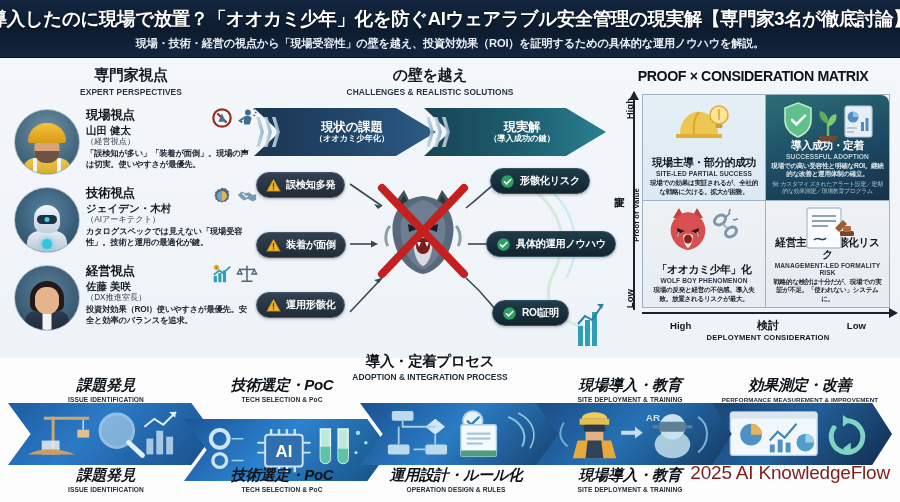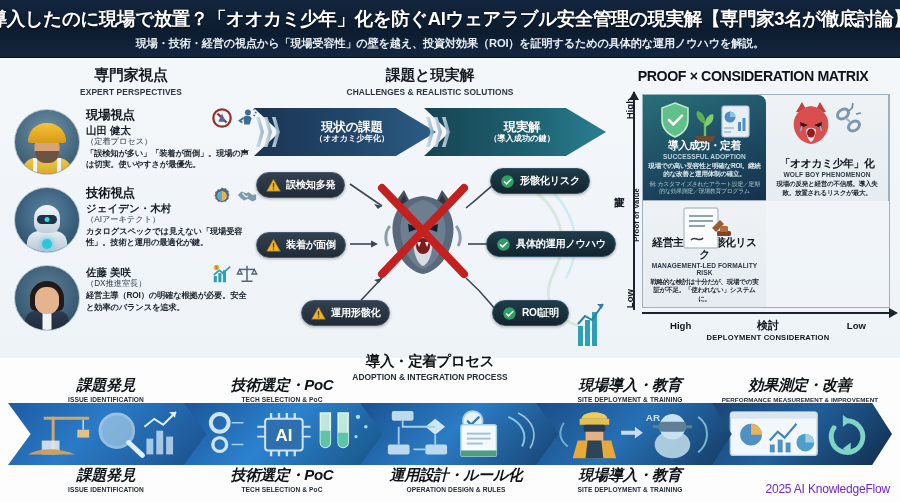--- a/index.html
+++ b/index.html
@@ -164,34 +164,34 @@
   .proc-head .en { font-size: 8.4px; font-weight: bold; color: #222c38; margin-top: 1px; }
 
   .proc-band { position: absolute; left: 8px; top: 403px; width: 884px; height: 62px; }
   .step {
     position: absolute; top: 0; height: 62px;
     background: linear-gradient(135deg,#1f5fa8 0%, #2474c0 35%, #17406f 100%);
     clip-path: polygon(0 0, 89% 0, 100% 50%, 89% 100%, 0 100%, 11% 50%);
     display:flex; align-items:center; justify-content:center;
   }
   .step.s1 { background: linear-gradient(135deg,#1d5ca3 0%, #2a7ac6 40%, #1a4e88 100%); }
-  .step.s2 { background: linear-gradient(135deg,#1b5598 0%, #2c82cf 45%, #17507f 100%); }
+  .step.s2 { background: linear-gradient(135deg,#1b5598 0%, #2c82cf 45%, #17507f 100%); margin-top: 16px; }
   .step.s3 { background: linear-gradient(135deg,#1a5191 0%, #2b7cc4 45%, #163f6b 100%); }
   .step.s4 { background: linear-gradient(135deg,#1b4d86 0%, #2670b4 45%, #14365c 100%); }
   .step.s5 { background: linear-gradient(135deg,#194676 0%, #22609b 45%, #112c4c 100%); }
   .step-art { width: 96%; height: 86%; display:flex; align-items:center; justify-content:center; gap:4px; }
 
   .lbl { position:absolute; text-align:center; width: 180px; }
   .lbl .jp { font-size: 15px; font-weight: bold; color:#0d1319; letter-spacing:-0.3px; white-space: nowrap; font-style: italic; }
   .lbl .en { font-size: 6.6px; font-weight: bold; color:#222c38; letter-spacing:.1px; white-space: nowrap; margin-top:1px; }
   .lbl-sm .en { font-size: 6.2px; }
 
   .brand {
-    position:absolute; right: 10px; bottom: 6px;
-    font-size: 12px; font-weight: normal; color:#6d28d9; letter-spacing:-0.2px;
+    position:absolute; right: 10px; bottom: 18px;
+    font-size: 19px; font-weight: normal; color:#7f1d1d; letter-spacing:-0.2px;
   }
 </style>
 </head>
 <body>
 
 <div id="page">
 
   <div class="header">
     <div class="header-title">導入したのに現場で放置？「オオカミ少年」化を防ぐAIウェアラブル安全管理の現実解【専門家3名が徹底討論】</div>
     <div class="header-sub">現場・技術・経営の視点から「現場受容性」の壁を越え、投資対効果（ROI）を証明するための具体的な運用ノウハウを解説。</div>
@@ -221,21 +221,21 @@
             </svg>
             <svg class="mini-ic" viewBox="0 0 24 24">
               <circle cx="13" cy="6" r="3.2" fill="#3f6c96"></circle>
               <path d="M8 11c3-2 7-2 9 1l-2 7H9z" fill="#3f6c96"></path>
               <path d="M8 12l-4 3 3 2" stroke="#3f6c96" stroke-width="2" fill="none"></path>
               <path d="M19 3l1.6-1.4M20.5 6h2M19 8.6l1.8 1.3" stroke="#3f6c96" stroke-width="1.4"></path>
             </svg>
           </div>
           <div class="ex-title">現場視点</div>
           <div class="ex-name">山田 健太</div>
-          <div class="ex-role">（定着プロセス）</div>
+          <div class="ex-role">（経営視点）</div>
           <div class="ex-quote">「誤検知が多い」「装着が面倒」。現場の声は切実。使いやすさが最優先。</div>
         </div>
       </div>
 
       <div class="expert-row">
         <div class="avatar av-tech">
           <div class="av-face robotorso"></div>
           <div class="av-face robohead"></div>
           <div class="av-face robovisor"></div>
           <div class="av-face roboeye"></div>
@@ -276,30 +276,31 @@
               <path d="M3 13l6-5 4 3 8-7" stroke="#2f9fb5" stroke-width="2" fill="none"></path>
               <circle cx="6" cy="5" r="3" fill="#e8b34a"></circle>
               <text x="6" y="7" font-size="4.6" text-anchor="middle" fill="#7a5a10">$</text>
             </svg>
             <svg class="mini-ic" viewBox="0 0 24 24">
               <path d="M12 3v17M6 20h12" stroke="#4d6476" stroke-width="1.6"></path>
               <path d="M4 7h16" stroke="#4d6476" stroke-width="1.6"></path>
               <path d="M4 7l-2.6 5h5.2zM20 7l-2.6 5h5.2z" fill="none" stroke="#4d6476" stroke-width="1.4"></path>
             </svg>
           </div>
+          <div class="ex-title">経営視点</div>
           <div class="ex-name">佐藤 美咲</div>
           <div class="ex-role">（DX推進室長）</div>
-          <div class="ex-quote">経営主導（ROI）の明確な根拠が必要。安全と効率のバランスを追求。</div>
+          <div class="ex-quote">投資対効果（ROI）使いやすさが最優先。安全と効率のバランスを追求。</div>
         </div>
       </div>
     </div>
 
     <div class="middle">
       <div class="col-head">
-        <div class="jp">課題と現実解</div>
+        <div class="jp">の壁を越え</div>
         <div class="en">CHALLENGES &amp; REALISTIC SOLUTIONS</div>
       </div>
 
       <div class="arrow-pair">
         <div class="big-arrow arrow-a">
           <div style="padding-left:14px;">
             <div class="ja">現状の課題</div>
             <div class="jb">（オオカミ少年化）</div>
           </div>
         </div>
@@ -347,21 +348,21 @@
           <span>誤検知多発</span>
         </div>
         <div class="pill pill-problem" style="top:70px;justify-content:flex-end;">
           <svg class="warn-ic" viewBox="0 0 24 22">
             <path d="M12 1.5L23 21H1z" fill="#f0b429" stroke="#8a6512" stroke-width="1"></path>
             <rect x="11" y="8" width="2" height="7" fill="#4a3608"></rect>
               <rect x="11" y="16.4" width="2" height="2" fill="#4a3608"></rect>
           </svg>
           <span>装着が面倒</span>
         </div>
-        <div class="pill pill-problem" style="top:138px;margin-left:45px;">
+        <div class="pill pill-problem" style="top:130px;">
           <svg class="warn-ic" viewBox="0 0 24 22">
             <path d="M12 1.5L23 21H1z" fill="#f0b429" stroke="#8a6512" stroke-width="1"></path>
             <rect x="11" y="8" width="2" height="7" fill="#4a3608"></rect>
               <rect x="11" y="16.4" width="2" height="2" fill="#4a3608"></rect>
           </svg>
           <span>運用形骸化</span>
         </div>
 
         <svg class="wolf" viewBox="0 0 86 92">
           <path d="M14 18 L24 4 L32 20z" fill="#45525e"></path>
@@ -422,20 +423,33 @@
       <div class="axis-y">
         <div class="axis-line-y"></div>
         <div class="ylab ylab-high">High</div>
         <div class="ylab ylab-low">Low</div>
         <div class="y-axis-name">Proof of Value</div>
         <div class="y-axis-jp">実証</div>
       </div>
 
       <div class="matrix-grid">
 
+        <div class="quad q-tl q-light">
+          <svg class="q-art" width="64" height="46" viewBox="0 0 64 46">
+            <path d="M8 34 C8 20, 17 12, 27 12 C37 12, 46 20, 46 34z" fill="#eec653"></path>
+            <path d="M4 34h46v4H4z" fill="#e0b036"></path>
+            <path d="M27 12 C22 18, 21 26, 22 34" stroke="#d8a92c" stroke-width="2" fill="none"></path>
+            <circle cx="47" cy="15" r="9" fill="#fbe59a" stroke="#e0b036" stroke-width="1.6"></circle>
+            <rect x="43.5" y="24" width="7" height="4" rx="1.3" fill="#c9a03b"></rect>
+            <path d="M47 9v11" stroke="#d3a227" stroke-width="1.4"></path>
+          </svg>
+          <div class="q-jp">現場主導・部分的成功</div>
+          <div class="q-en">SITE-LED PARTIAL SUCCESS</div>
+          <div class="q-dsc">現場での効果は実証されるが、全社的な戦略に欠ける。拡大が困難。</div>
+        </div>
 
         <div class="quad q-tr q-dark">
           <svg class="q-art" width="92" height="44" viewBox="0 0 92 44">
             <path d="M16 3 L29 8 v12 c0 9-6 14-13 17 -7-3-13-8-13-17V8z" fill="#5fc08a" stroke="#bdeacb" stroke-width="1.6"></path>
             <path d="M10 20l4.4 4.4L23 15.6" stroke="#fff" stroke-width="2.6" fill="none" stroke-linecap="round"></path>
             <path d="M46 36 v-14" stroke="#6fbb6a" stroke-width="2.4"></path>
             <path d="M46 24 C40 22, 36 16, 38 11 C44 12, 47 18, 46 24z" fill="#5fae57"></path>
             <path d="M46 27 C52 25, 56 19, 54 14 C48 15, 45 21, 46 27z" fill="#7fcb74"></path>
             <path d="M36 36h20l-2 5H38z" fill="#6b4b33"></path>
             <rect x="63" y="6" width="27" height="31" rx="2.4" fill="#e8eff4" stroke="#b6c8d4" stroke-width="1.2"></rect>

